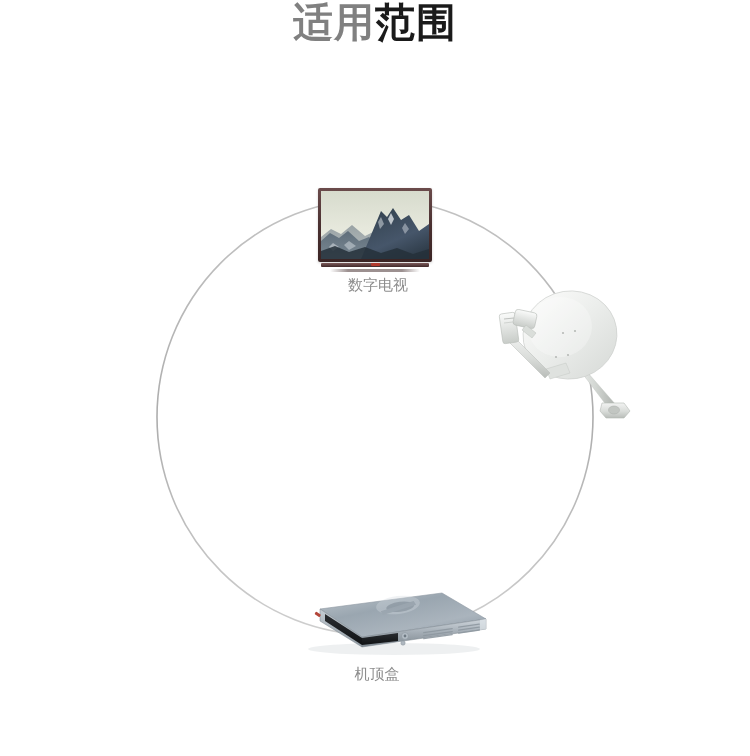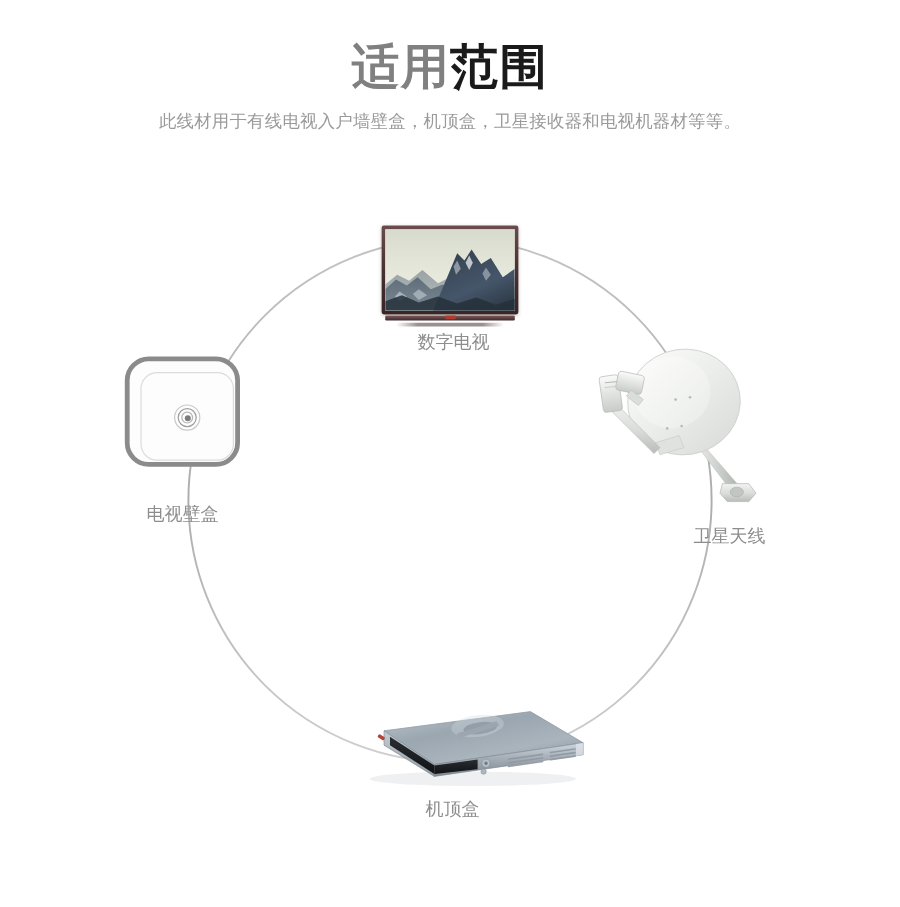--- a/index.html
+++ b/index.html
@@ -20,21 +20,20 @@
 
   
   #header {
     position: absolute;
     top: 0; left: 0;
     width: 750px;
     text-align: center;
   }
   #title {
     margin: 0;
-    padding-top: 34px;
     font-size: 40px;
     font-weight: bold;
     letter-spacing: 1px;
     line-height: 1.1;
     white-space: nowrap;
   }
   #title .t-gray { color: #808080; }
   #title .t-dark { color: #1a1a1a; }
 
   #subtitle {
@@ -154,21 +153,20 @@
   #stb-node svg { display: block; }
   #stb-label { left: -15px; top: 82px; }
 </style>
 </head>
 <body>
 
 <div id="page">
 
   <div id="header">
     <h1 id="title"><span class="t-gray">适用</span><span class="t-dark">范围</span></h1>
-    <p id="subtitle">此线材用于有线电视入户墙壁盒，机顶盒，卫星接收器和电视机器材等等。</p>
   </div>
 
   <div id="diagram">
 
     <svg id="ring-svg" viewBox="0 0 750 756">
       <defs>
         <linearGradient id="ringFade" x1="0" y1="0" x2="0" y2="1">
           <stop offset="0%" stop-color="#c3c3c3"></stop>
           <stop offset="50%" stop-color="#adadad"></stop>
           <stop offset="100%" stop-color="#cfcfcf"></stop>
@@ -219,30 +217,20 @@
             <path d="M0,60 L14,55 L28,61 L44,56 L60,62 L76,57 L92,63 L108,58 L108,68 L0,68 Z" fill="#243039" opacity="0.85"></path>
           </svg>
         </div>
       </div>
       <div id="tv-chinbar"></div>
       <div id="tv-logo"></div>
       <div id="tv-stand"></div>
       <div class="node-label" id="tv-label">数字电视</div>
     </div>
 
-    <div class="node" id="wallbox-node">
-      <div id="wallbox-outer">
-        <div id="wallbox-inner"></div>
-        <div class="wb-ring" id="wb-r1"></div>
-        <div class="wb-ring" id="wb-r2"></div>
-        <div class="wb-ring" id="wb-r3"></div>
-        <div class="wb-ring" id="wb-core"></div>
-      </div>
-      <div class="node-label" id="wallbox-label">电视壁盒</div>
-    </div>
 
     <div class="node" id="dish-node">
       <svg width="160" height="150" viewBox="0 0 160 150">
         <defs>
           <linearGradient id="dishG" x1="0.15" y1="0" x2="0.9" y2="1">
             <stop offset="0%" stop-color="#fbfbfa"></stop>
             <stop offset="45%" stop-color="#eceeec"></stop>
             <stop offset="100%" stop-color="#d8dbd8"></stop>
           </linearGradient>
           <linearGradient id="armG" x1="0" y1="0" x2="0" y2="1">
@@ -280,21 +268,20 @@
         <path d="M24,50 L62,88 L57,93 L19,55 Z" fill="url(#armG)" stroke="#b6bab6" stroke-width="0.5"></path>
 
         <rect x="13" y="28" width="16" height="30" rx="2.5" fill="url(#lnbG)" stroke="#b8bcb8" stroke-width="0.6" transform="rotate(-8 21 43)"></rect>
         <rect x="26" y="26" width="22" height="16" rx="3" fill="url(#lnbG)" stroke="#b8bcb8" stroke-width="0.6" transform="rotate(12 37 34)"></rect>
 
         <line x1="16" y1="34" x2="26" y2="33" stroke="#b0b4b0" stroke-width="0.8"></line>
         <line x1="16" y1="38" x2="25" y2="37" stroke="#c3c7c3" stroke-width="0.7"></line>
 
         <path d="M38,40 L48,48 L44,53 L34,45 Z" fill="#dadeda" stroke="#bcc0bc" stroke-width="0.5"></path>
       </svg>
-      <div class="node-label" id="dish-label">卫星天线</div>
     </div>
 
     <div class="node" id="stb-node">
       <svg width="200" height="80" viewBox="0 0 200 80">
         <defs>
           <linearGradient id="stbTop" x1="0.1" y1="0" x2="0.9" y2="1">
             <stop offset="0%" stop-color="#b9c2c9"></stop>
             <stop offset="35%" stop-color="#9aa6b0"></stop>
             <stop offset="70%" stop-color="#aab4bd"></stop>
             <stop offset="100%" stop-color="#8c98a3"></stop>

